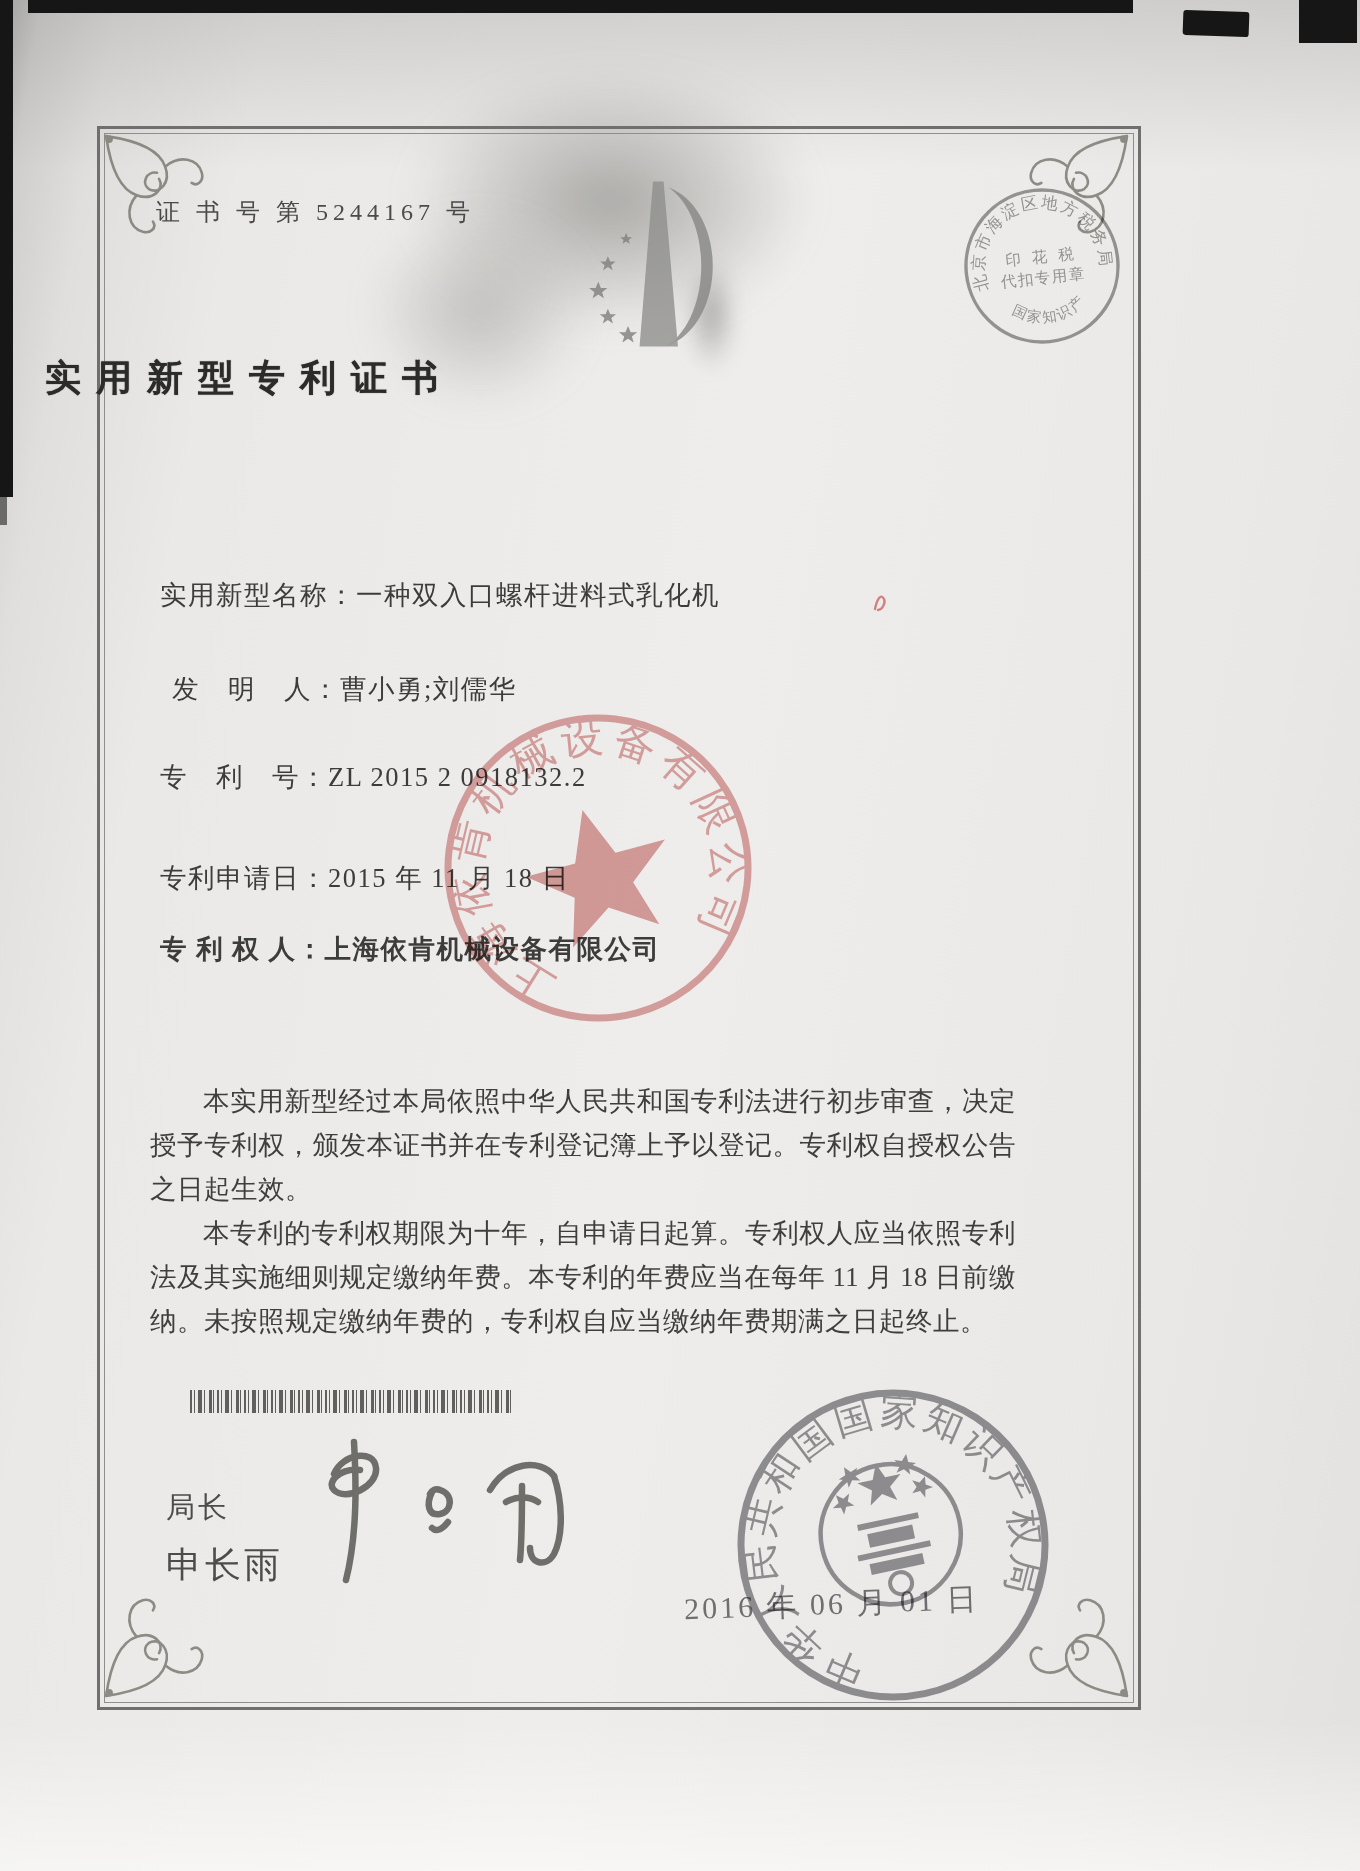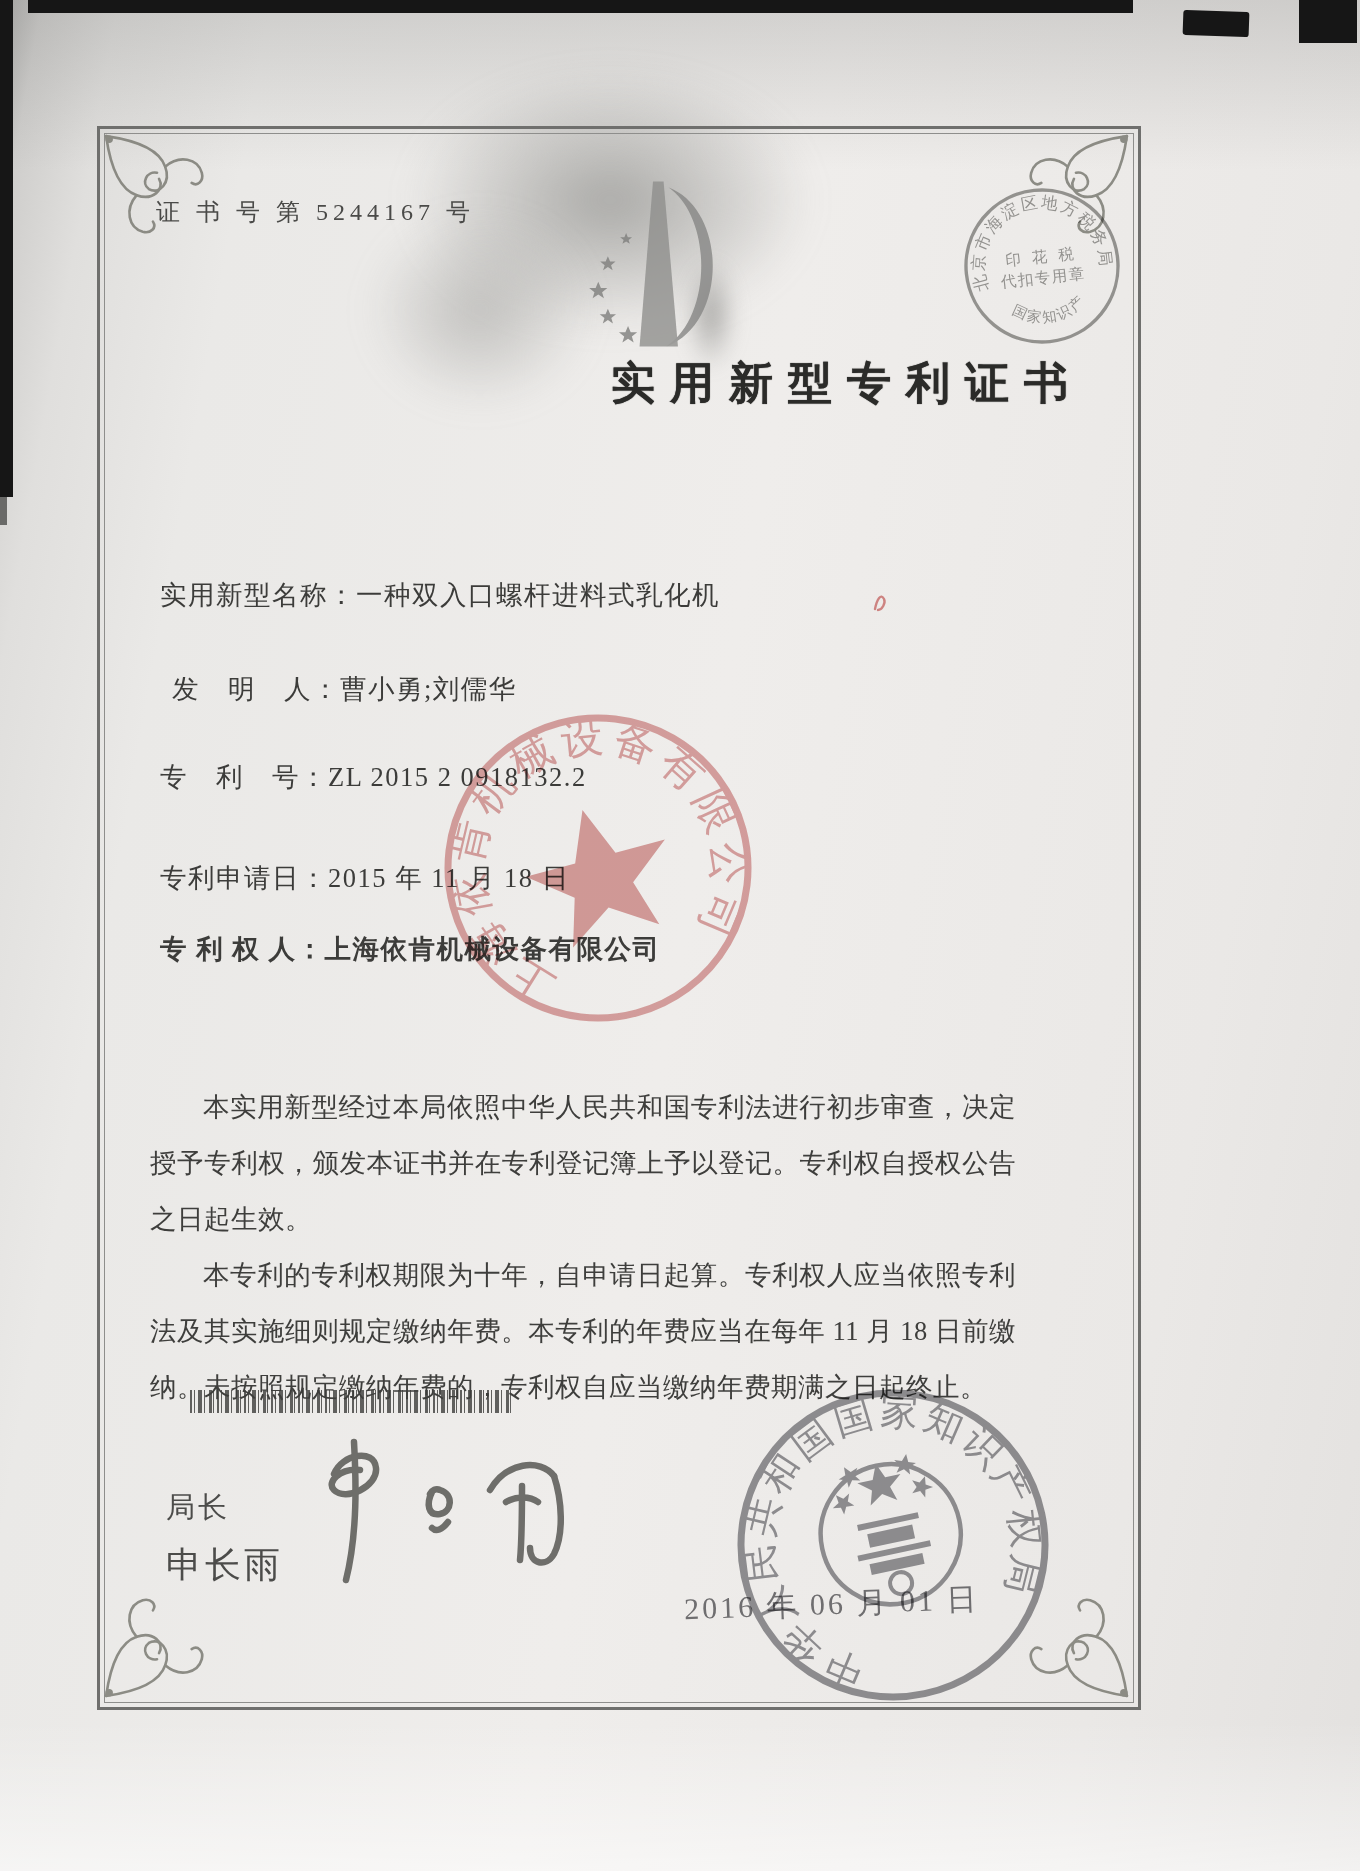--- a/index.html
+++ b/index.html
@@ -29,27 +29,27 @@
     border:3px solid #6f6f6d;}
   .frame::after{content:"";position:absolute;inset:4px;border:1.5px solid #8e8e8c;}
   .corner{position:absolute;width:112px;height:112px;opacity:.85;}
   .corner.tl{left:100px;top:130px;}
   .corner.tr{left:1021px;top:130px;transform:scaleX(-1);}
   .corner.bl{left:100px;top:1590px;transform:scaleY(-1);}
   .corner.br{left:1021px;top:1590px;transform:scale(-1,-1);}
   .cert-no{position:absolute;left:156px;top:196px;font-size:24px;letter-spacing:5px;color:#4a4a48;}
   .logo{position:absolute;left:555px;top:168px;width:196px;height:192px;opacity:.88;}
   .tax-stamp{position:absolute;left:958px;top:182px;width:168px;height:168px;opacity:.85;mix-blend-mode:multiply;}
-  .title{position:absolute;left:97px;width:1038px;top:354px;text-align:right;
-    font-size:44px;font-weight:bold;letter-spacing:15px;color:#2b2b29;
+  .title{position:absolute;left:97px;width:1038px;top:354px;text-align:left;
+    font-size:36px;font-weight:bold;letter-spacing:15px;color:#2b2b29;
     text-shadow:0 0 1px #2b2b29;transform:translateX(-52px);}
   .field{position:absolute;left:160px;font-size:26.5px;letter-spacing:1.5px;color:#3c3c3a;white-space:nowrap;}
   .f0{top:577px;} .f1{top:671px;margin-left:12px;} .f2{top:759px;} .f3{top:844px;margin-top:16px;} .f4{top:931px;font-weight:bold;} .f5{top:1026px;}
   .body-text{position:absolute;left:150px;top:1079px;width:866px;font-size:26.5px;
-    line-height:56px;text-align:justify;color:#3e3e3c;letter-spacing:.5px;}
+    line-height:44px;text-align:justify;color:#3e3e3c;letter-spacing:.5px;}
   .body-text p{margin:0;text-indent:2em;}
   .barcode{position:absolute;left:190px;top:1390px;width:322px;height:23px;opacity:.8;
     background:repeating-linear-gradient(90deg,
       #3c3c3a 0 2px,transparent 2px 4px,
       #3c3c3a 4px 5px,transparent 5px 8px,
       #3c3c3a 8px 12px,transparent 12px 14px,
       #3c3c3a 14px 15px,transparent 15px 19px,
       #3c3c3a 19px 22px,transparent 22px 23px,
       #3c3c3a 23px 24px,transparent 24px 27px);}
   .signer-title{position:absolute;left:166px;top:1488px;font-size:29px;letter-spacing:3px;color:#4c4c4a;

